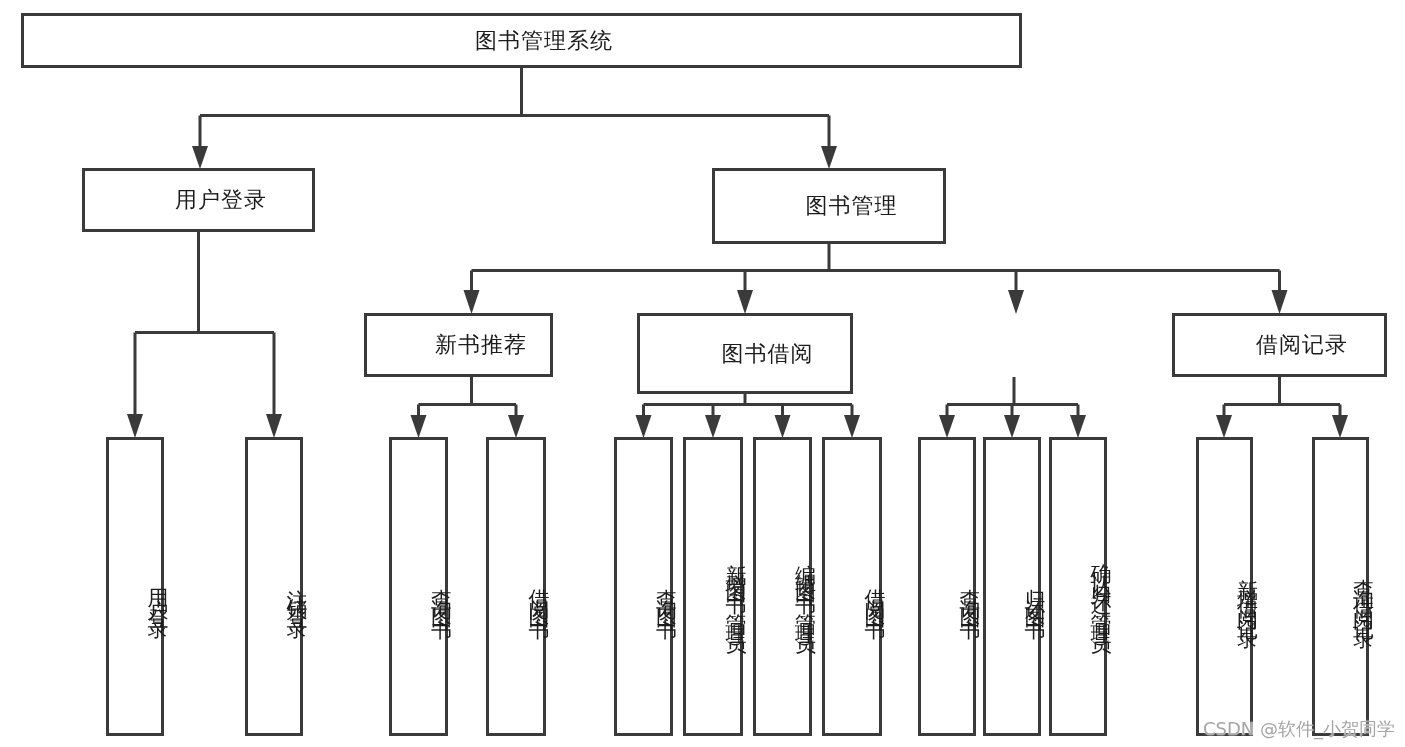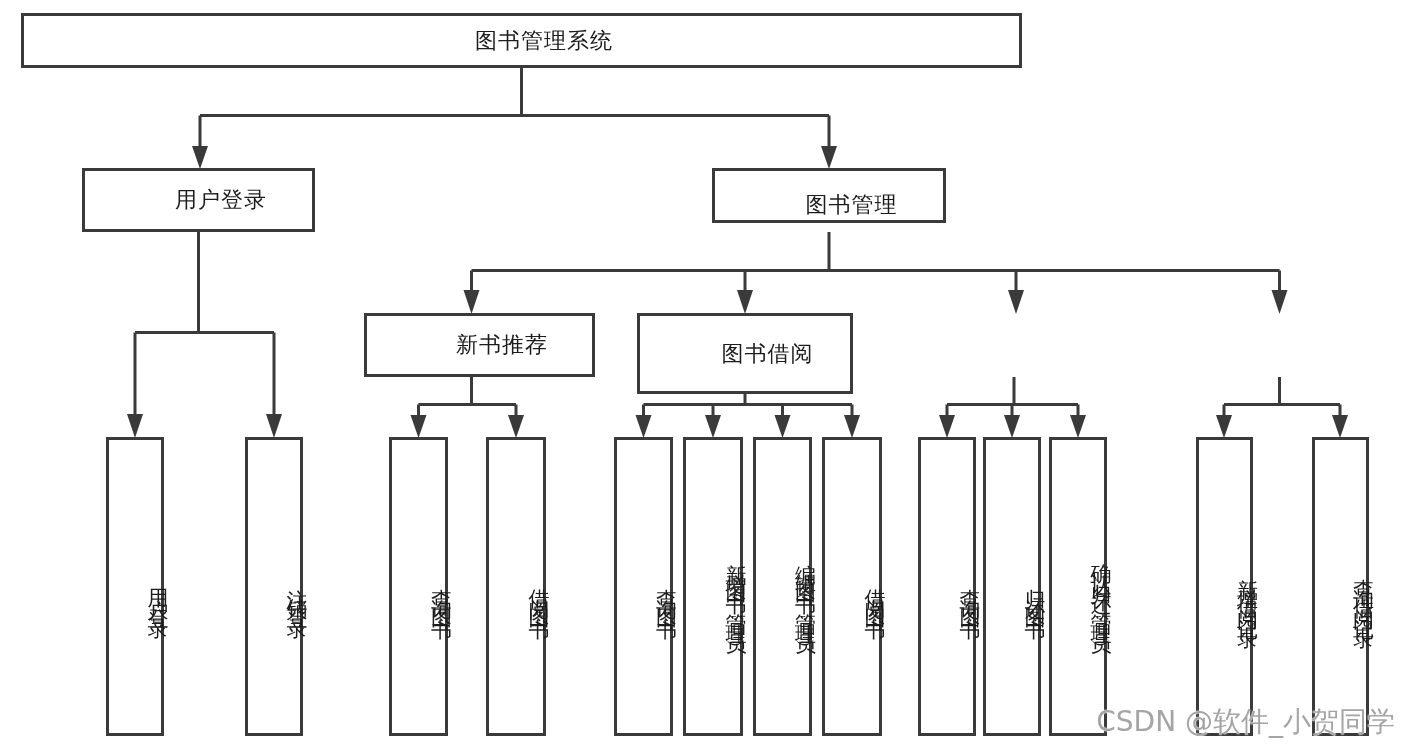--- a/index.html
+++ b/index.html
@@ -34,21 +34,21 @@
     font-size:21px;
     letter-spacing:10px;
     line-height:1;
     color:var(--text);
     white-space:nowrap;
     margin-bottom:-10px; 
   }
   .watermark{
     position:absolute;
     right:10px;bottom:6px;
-    font-size:28px;
+    font-size:18px;
     color:#a5a5a5;
     text-shadow:0 0 2px #ffffff,0 0 1px #ffffff;
     z-index:3;
     white-space:nowrap;
   }
 </style>
 </head>
 <body>
 
 <div id="canvas">
@@ -100,29 +100,32 @@
     </g>
   </svg>
 
   <div class="node hnode" style="left:21px;top:13px;width:1001px;height:55px;">
     <span>图书管理系统</span>
   </div>
 
   <div class="node hnode" style="left:82px;top:168px;width:233px;height:64px;">
     <span>用户登录</span>
   </div>
-  <div class="node hnode" style="left:712px;top:168px;width:234px;height:55px;align-items:flex-end;">
+  <div class="node hnode" style="left:712px;top:168px;width:234px;height:76px;">
     <span>图书管理</span>
   </div>
 
-  <div class="node hnode" style="left:364px;top:313px;width:231px;height:64px;">
+  <div class="node hnode" style="left:364px;top:313px;width:189px;height:64px;">
     <span>新书推荐</span>
   </div>
   <div class="node hnode" style="left:637px;top:313px;width:216px;height:81px;">
     <span>图书借阅</span>
+  </div>
+  <div class="node hnode" style="left:1172px;top:313px;width:215px;height:64px;">
+    <span>借阅记录</span>
   </div>
 
   <div class="node leaf" style="left:106px;top:437px;width:58px;height:299px;">
     <span class="vtext">用户登录</span>
   </div>
   <div class="node leaf" style="left:245px;top:437px;width:58px;height:299px;">
     <span class="vtext">注销登录</span>
   </div>
 
   <div class="node leaf" style="left:389px;top:437px;width:59px;height:299px;">

